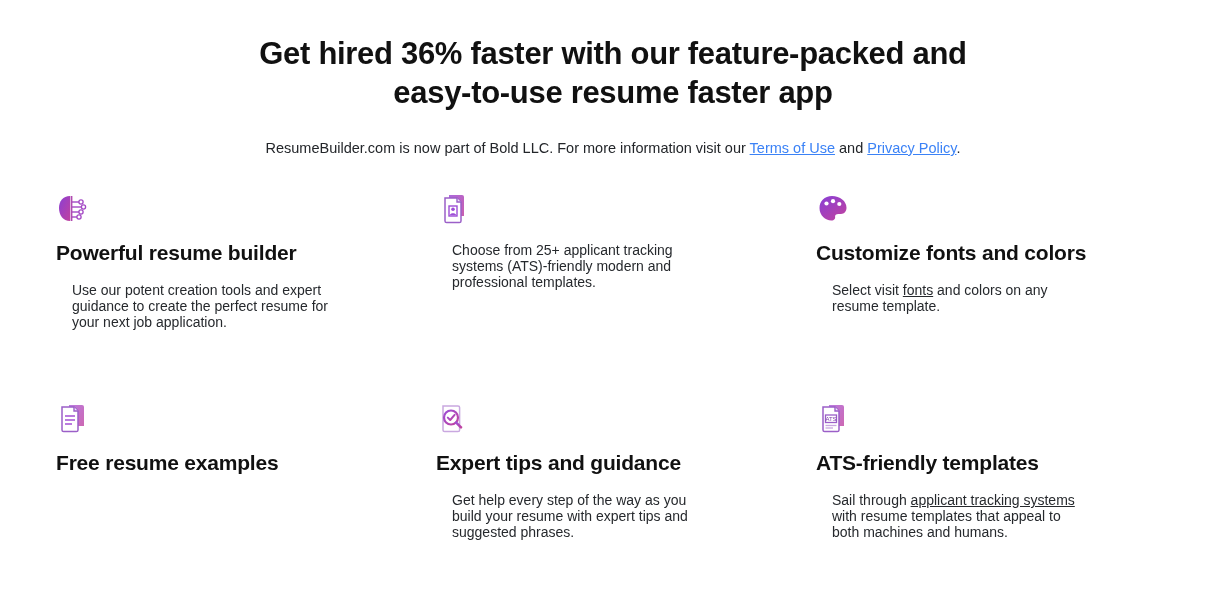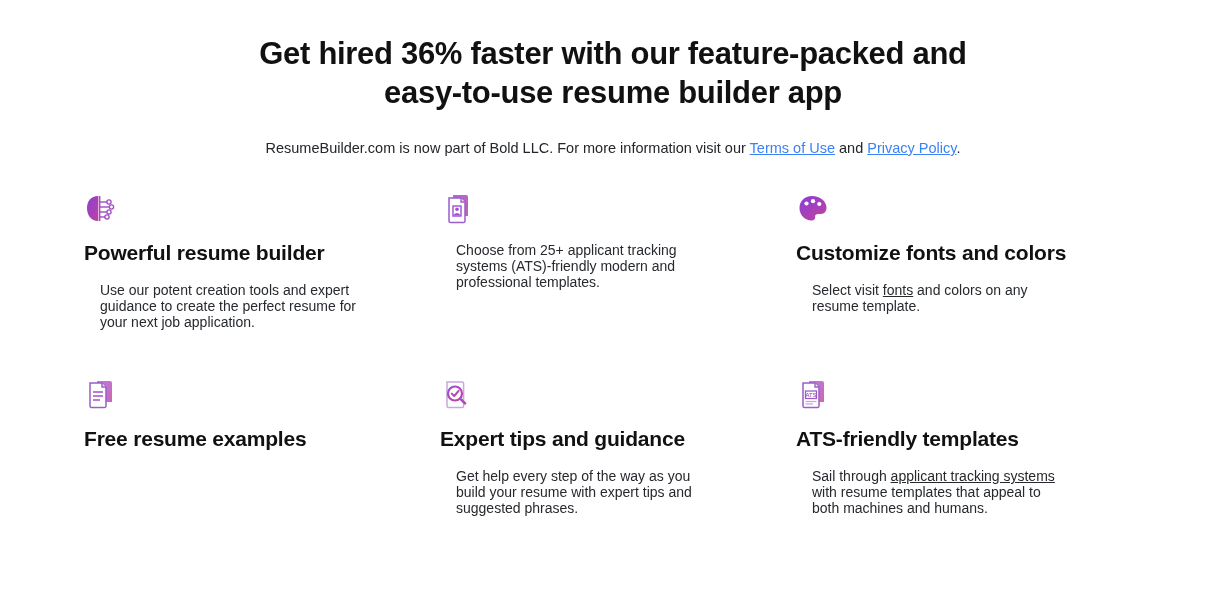--- a/index.html
+++ b/index.html
@@ -35,25 +35,26 @@
     color: #23262a;
   }
   .subline a {
     color: #3b82f6;
     text-decoration: underline;
   }
 
   
   .grid {
     margin: 34px 0 0 0;
-    padding: 0 84px 0 84px;
+    padding: 0 84px 0 56px;
     display: grid;
     grid-template-columns: 356px 356px 346px;
     column-gap: 0px;
     row-gap: 0px;
+    gap: 24px;
   }
   .cell { padding-right: 58px; }
   .cell.row2 { padding-top: 32px; }
 
   .icon-wrap {
     height: 34px;
     width: 34px;
     margin-bottom: 14px;
     display: block;
   }
@@ -79,21 +80,21 @@
   }
 </style>
 </head>
 <body>
 
 <div class="page">
 
   <div class="hero">
     <h1 class="headline">
       <span>Get hired 36% faster with our feature-packed and</span><br>
-      <span>easy-to-use resume builder app</span>
+      <span>easy-to-use resume faster app</span>
     </h1>
 
     <p class="subline">
       <span>ResumeBuilder.com is now part of Bold LLC. For more information visit our </span><a href="#">Terms of Use</a><span> and </span><a href="#">Privacy Policy</a><span>.</span>
     </p>
   </div>
 
   <div class="grid">
 
     <div class="cell">

